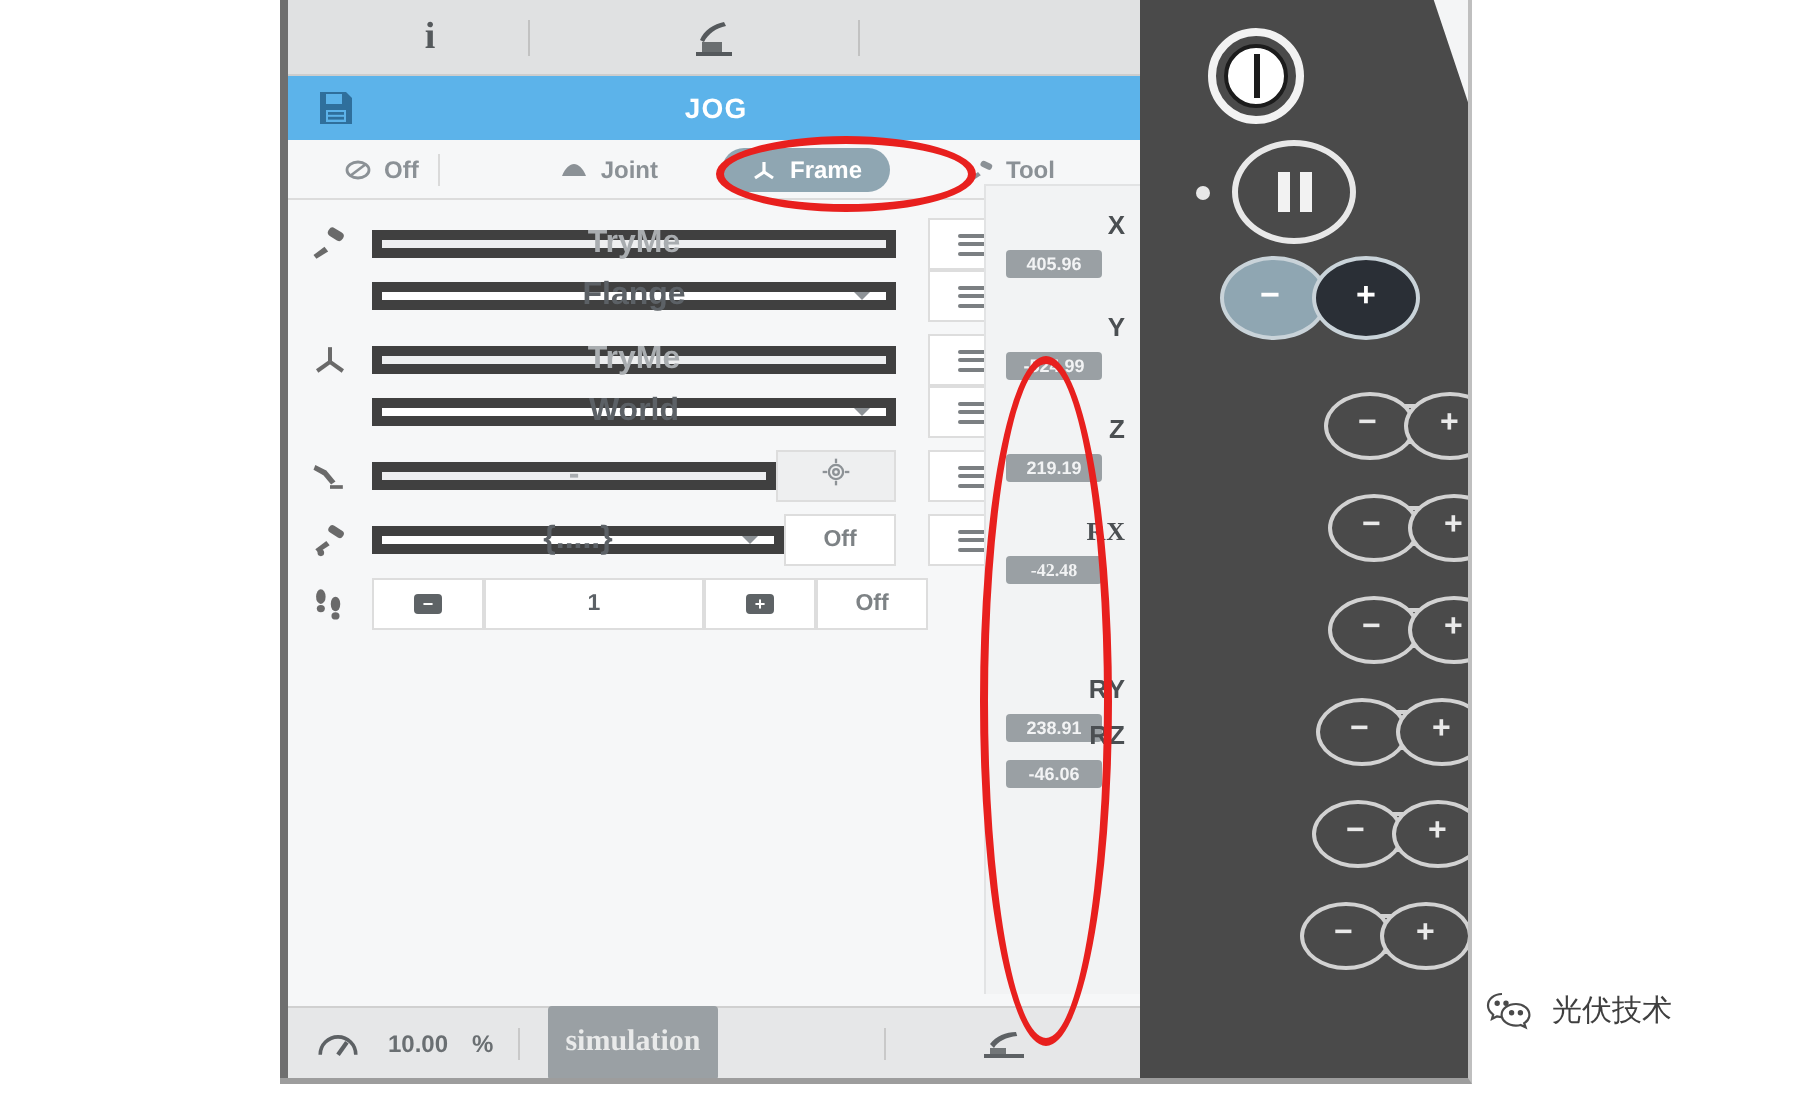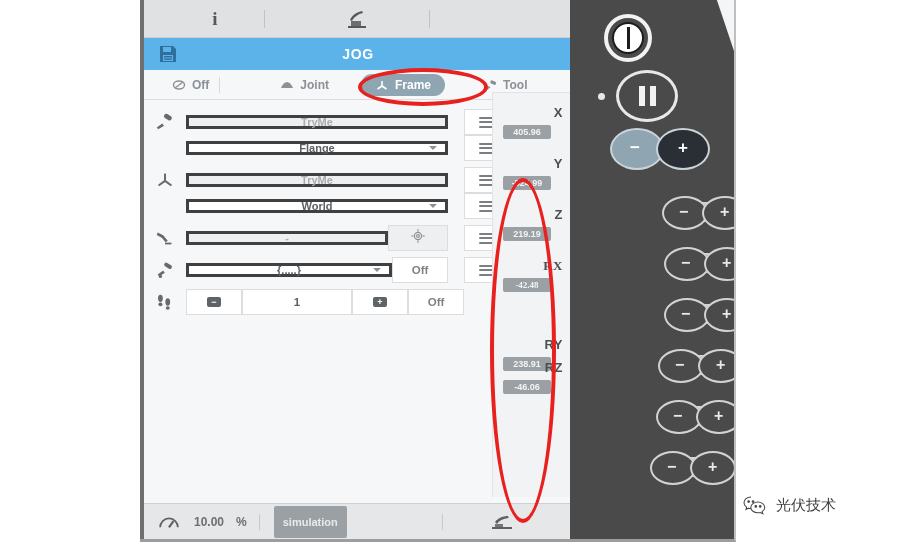--- a/index.html
+++ b/index.html
@@ -84,23 +84,23 @@
   .form {
     position: absolute; left: 4px; top: 100px; width: 428px; height: 405px;
     background: #f6f7f8;
   }
   .row { position: absolute; left: 0; width: 428px; display: flex; align-items: center; }
   .rowicon {
     width: 42px; height: 28px; display: flex; align-items: center; justify-content: center;
     color: #6a6a6a;
   }
   .fld {
-    height: 14px; border: 3px solid #404040;
+    height: 14px; border: 5px solid #404040;
     display: flex; align-items: center; justify-content: center;
-    font-size: 11px; font-weight: bold;
+    font-size: 16px; font-weight: bold;
     position: relative;
   }
   .fld.readonly { background: #eeeff0; color: #a9adb0; font-weight: bold; }
   .fld.white    { background: #ffffff; color: #5c6166; }
   .fld .caret {
     position: absolute; right: 8px; top: 50%; margin-top: -2px;
     width: 0; height: 0; border-left: 4px solid transparent;
     border-right: 4px solid transparent; border-top: 4px solid #8d9296;
   }
   .hamb {
@@ -219,21 +219,21 @@
     position: absolute; left: 4px; bottom: 0; width: 428px; height: 36px;
     background: #e6e7e8; border-top: 1px solid #d0d0d0;
     display: flex; align-items: center;
   }
   .statusbar .gauge { margin-left: 14px; width: 22px; height: 16px; color:#5d6164; }
   .statusbar .sval { margin-left: 14px; font-size: 12px; font-weight: bold; color:#6a6f72; }
   .statusbar .spct { margin-left: 12px; font-size: 12px; font-weight: bold; color:#6a6f72; }
   .statusbar .sdiv { margin-left: 12px; width:1px; height:16px; background:#c9c9c9; }
   .statusbar .simbadge {
     margin-left: 14px; background:#9aa0a4; color:#e9eaea;
-    font-size:11px; font-weight:bold; padding:10px 9px; border-radius:2px;
+    font-size:15px; font-weight:bold; padding:10px 9px; border-radius:2px;font-family:Liberation Serif, serif;
   }
   .statusbar .sdiv2 { position:absolute; left: 298px; width:1px; height:16px; background:#c9c9c9; }
   .statusbar .rico { position:absolute; left: 345px; width: 26px; height: 16px; color:#5d6164; }
 
   
   .annot { position: absolute; pointer-events:none; }
   .ellipse-frame {
     left: 358px; top: 68px; width: 130px; height: 38px;
     border: 4px solid #e8201e; border-radius: 50%;
   }

